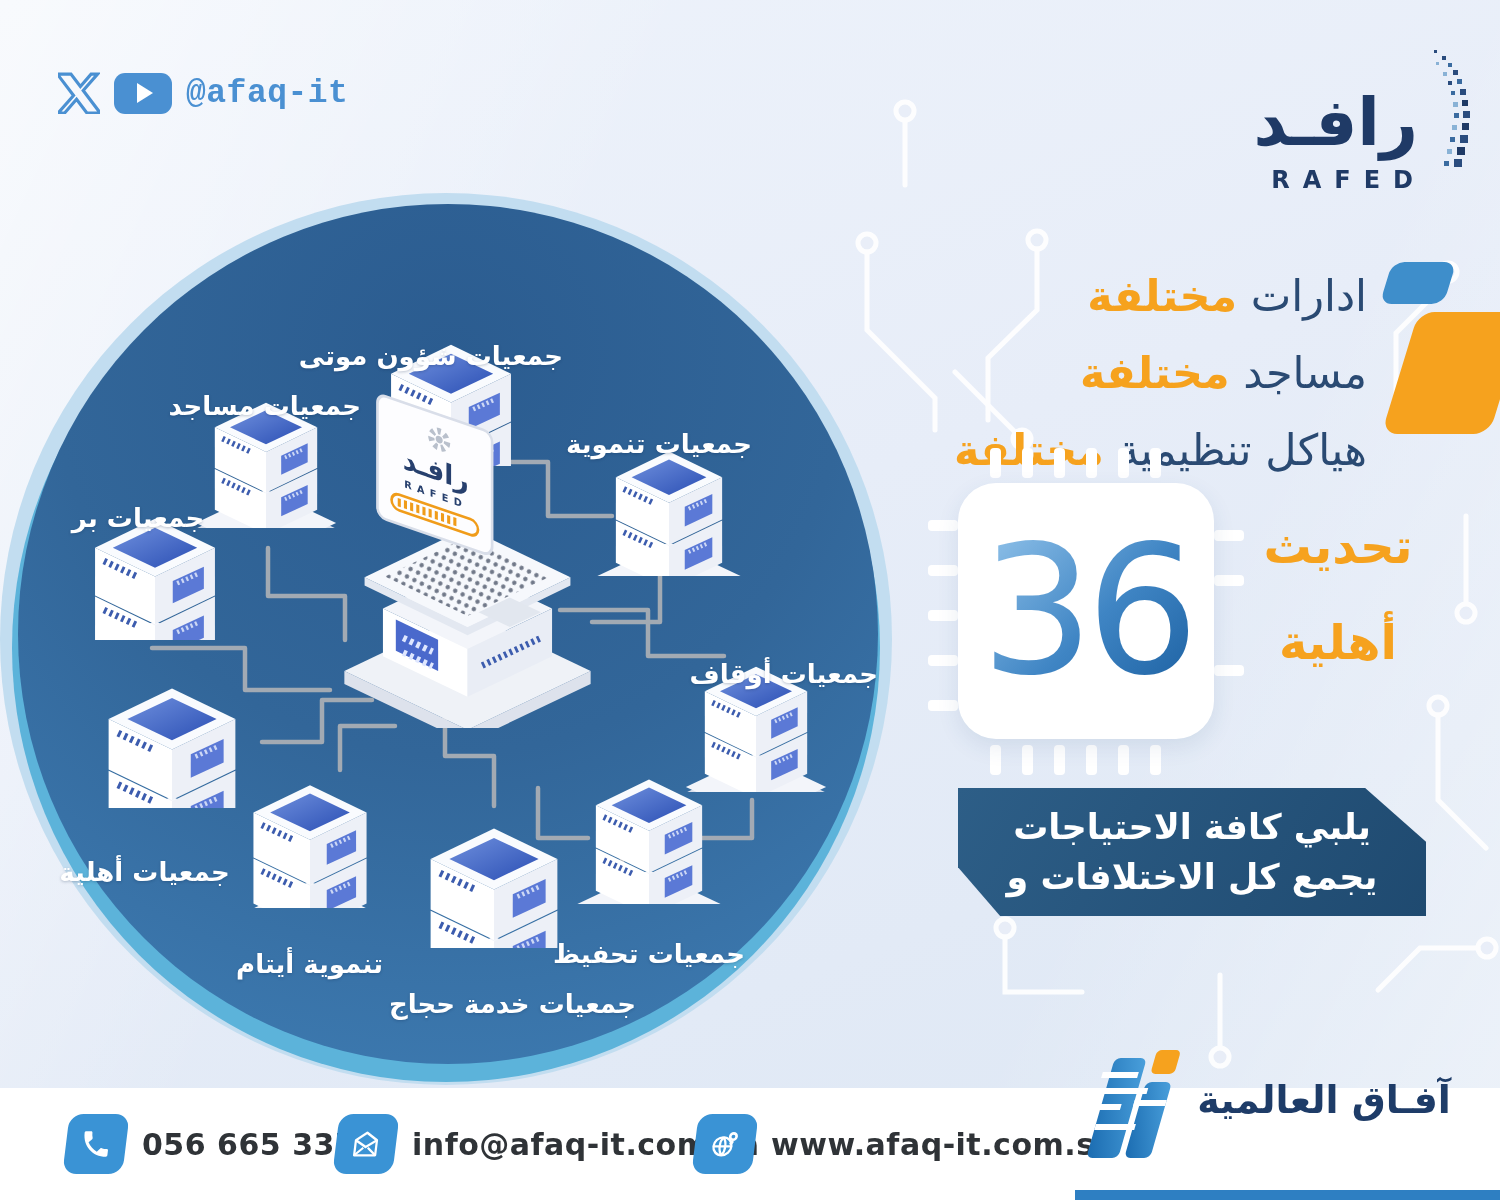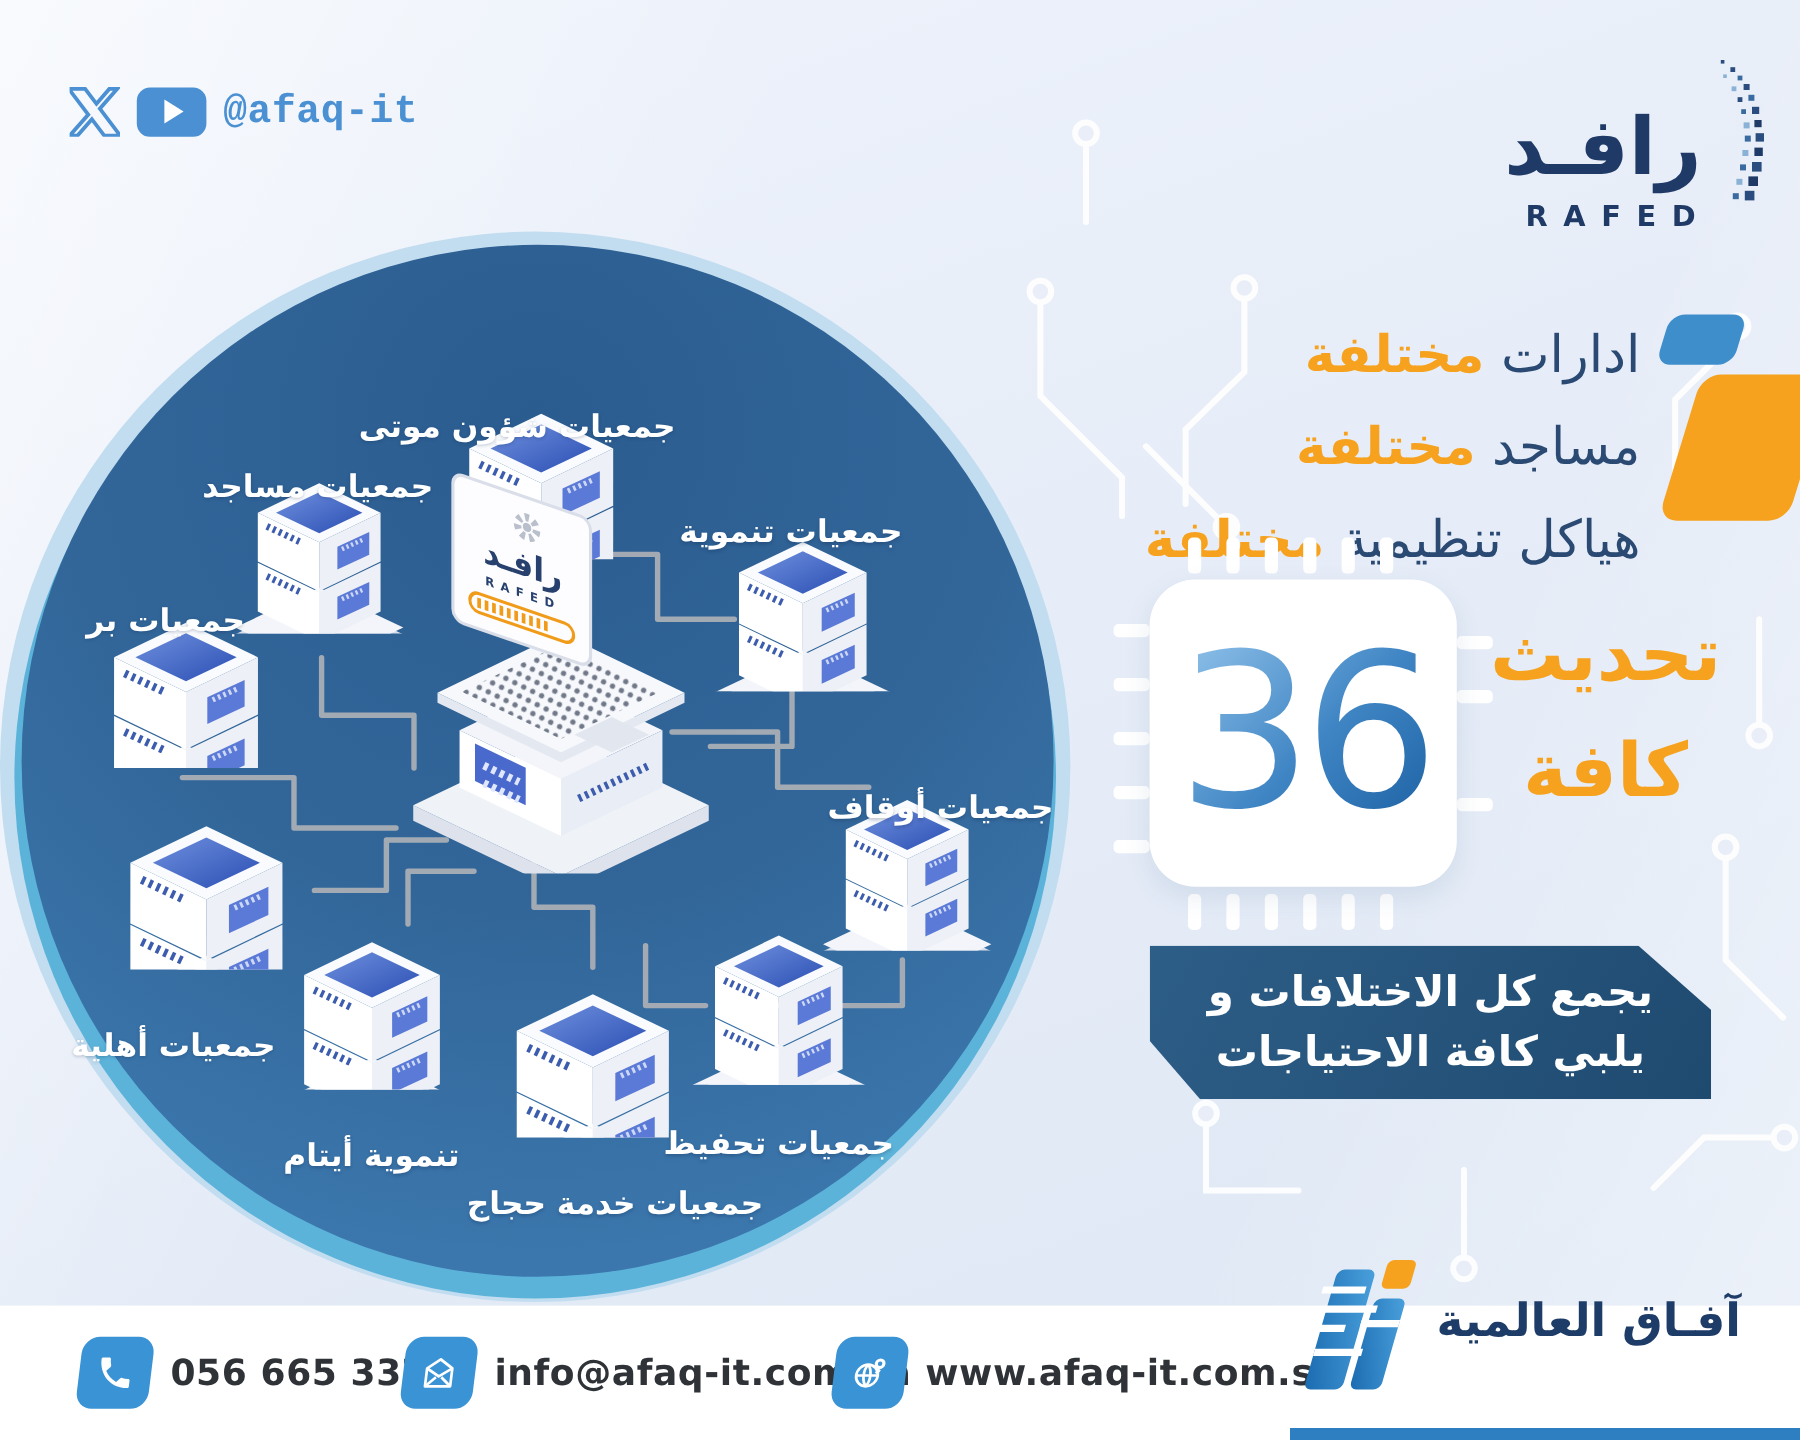--- a/index.html
+++ b/index.html
@@ -38,21 +38,21 @@
   .pgram{position:absolute;border-radius:12px;transform:skewX(-17deg);}
   .pgram.blue{left:1386px;top:262px;width:64px;height:42px;background:#3e8ecb;}
   .pgram.orange{left:1400px;top:312px;width:108px;height:122px;background:#f6a21e;border-radius:16px;}
   .chip{position:absolute;left:958px;top:483px;width:256px;height:256px;background:#ffffff;border-radius:38px;
      display:flex;align-items:center;justify-content:center;box-shadow:0 8px 22px rgba(40,80,130,.10);}
   .chip .num{font-size:178px;font-weight:normal;letter-spacing:-8px;line-height:1;
      background:linear-gradient(135deg,#8fc1e9 5%,#3f85c4 55%,#1b5fa0 100%);
      -webkit-background-clip:text;background-clip:text;color:transparent;}
   .pin{position:absolute;background:#ffffff;border-radius:4px;}
   .update-label{position:absolute;left:1232px;top:498px;width:212px;text-align:center;direction:rtl;
-     color:#f6a21e;font-weight:bold;font-size:62px;line-height:96px;}
+     color:#f6a21e;font-weight:bold;font-size:48px;line-height:96px;}
   .banner{position:absolute;left:958px;top:788px;width:468px;height:128px;
      background:linear-gradient(120deg,#2d5e87 0%,#1f4a70 100%);
      clip-path:polygon(0 0,87% 0,100% 42%,100% 100%,9% 100%,0 62%);
      display:flex;flex-direction:column;align-items:center;justify-content:center;direction:rtl;}
   .banner div{color:#ffffff;font-weight:bold;font-size:35px;line-height:50px;}
   
   .footer{position:absolute;left:0;top:1088px;width:1500px;height:112px;background:#ffffff;}
   .f-item{position:absolute;top:0;height:112px;display:flex;align-items:center;gap:16px;}
   .f-icon{width:60px;height:60px;background:#3a93d5;border-radius:14px;transform:skewX(-7deg);
      display:flex;align-items:center;justify-content:center;flex:0 0 auto;}
@@ -274,26 +274,26 @@
   <div class="pin" style="left:1022px;top:448px;width:11px;height:30px"></div>
   <div class="pin" style="left:1054px;top:448px;width:11px;height:30px"></div>
   <div class="pin" style="left:1086px;top:448px;width:11px;height:30px"></div>
   <div class="pin" style="left:1118px;top:448px;width:11px;height:30px"></div>
   <div class="pin" style="left:1150px;top:448px;width:11px;height:30px"></div>
   <div class="chip">
     <span class="num">36</span>
   </div>
   <div class="update-label">
     <div>تحديث</div>
-    <div>كافة</div>
+    <div>أهلية</div>
   </div>
 
   <div class="banner">
+    <div>يلبي كافة الاحتياجات</div>
     <div>يجمع كل الاختلافات و</div>
-    <div>يلبي كافة الاحتياجات</div>
   </div>
 
   <div class="footer">
     <div class="f-item" style="left:66px">
       <span class="f-icon">
         <svg width="34" height="34" viewBox="0 0 24 24">
             <path fill="#fff" d="M6.6 10.8c1.4 2.8 3.8 5.1 6.6 6.6l2.2-2.2c.3-.3.7-.4 1-.2 1.1.4 2.3.6 3.6.6.6 0 1 .4 1 1V20c0 .6-.4 1-1 1C10.6 21 3 13.4 3 4c0-.6.4-1 1-1h3.5c.6 0 1 .4 1 1 0 1.2.2 2.4.6 3.6.1.3 0 .7-.2 1l-2.3 2.2z"></path>
           </svg>
       </span>
       <span class="f-text">056 665 3371</span>

